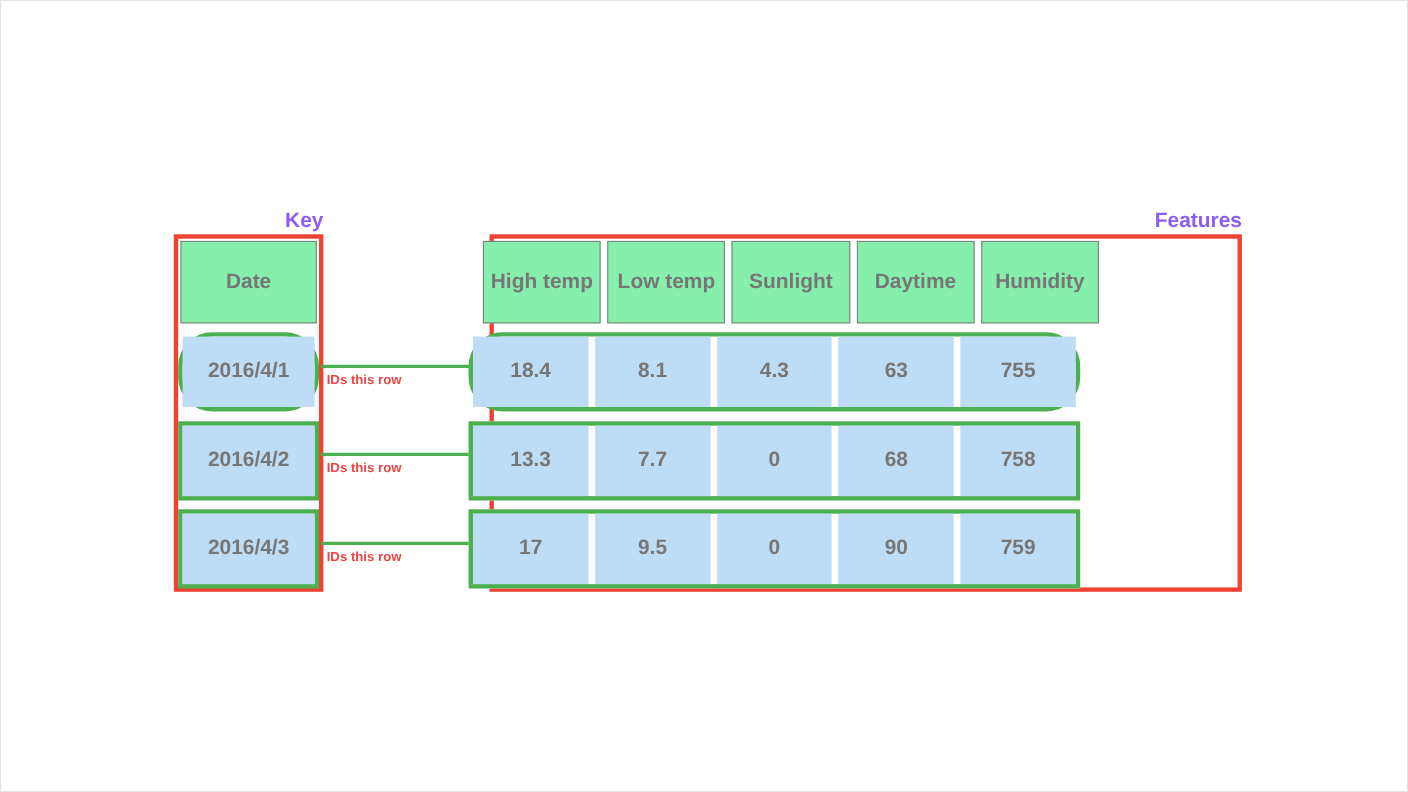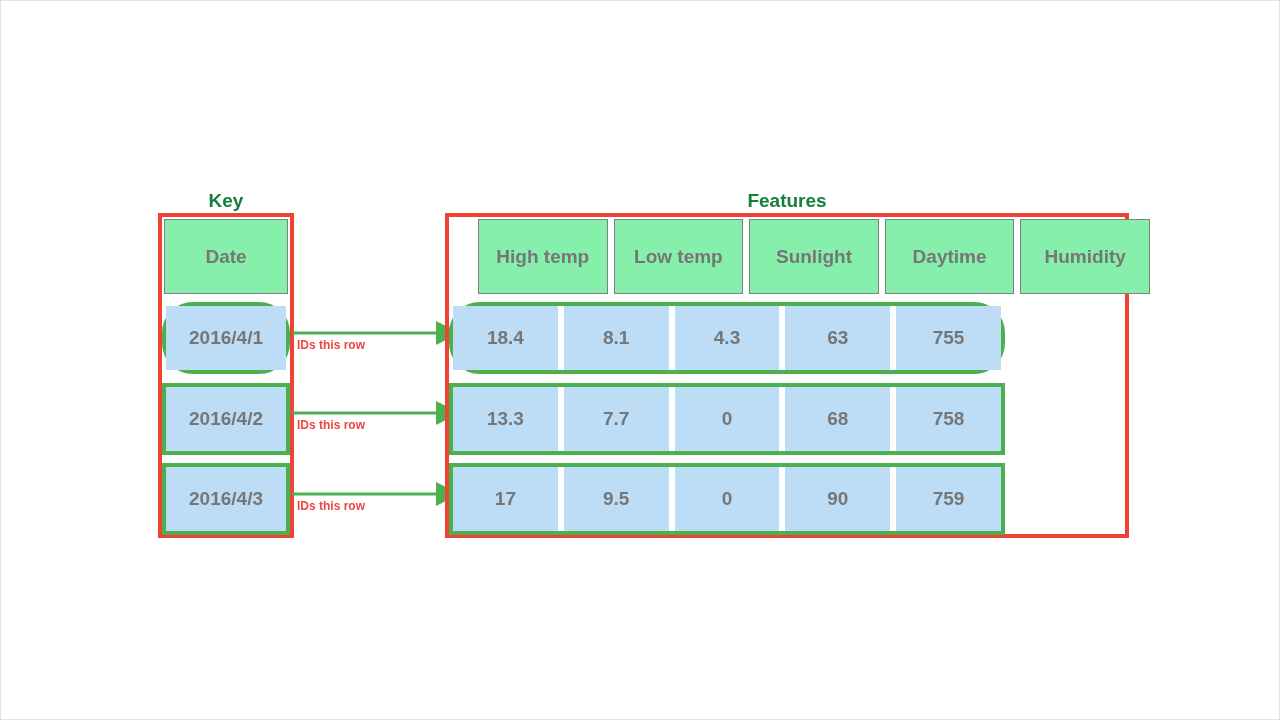--- a/index.html
+++ b/index.html
@@ -20,24 +20,24 @@
     width: 1280px;
     height: 720px;
     border: 1px solid #e3e3e3;
     box-sizing: border-box;
     background: #ffffff;
   }
 
   
   .section-title {
     position: absolute;
-    color: #15803d;
+    color: #8b5cf6;
     font-weight: bold;
     font-size: 19px;
-    text-align: center;
+    text-align: right;
     letter-spacing: 0px;
     white-space: nowrap;
   }
   #key-title   { left: 157px; top: 189px; width: 136px; }
   #feat-title  { left: 444px; top: 189px; width: 684px; }
 
   
   .red-box {
     position: absolute;
     border: 4px solid #ee4233;
@@ -48,21 +48,21 @@
   #feat-box { left: 444px;  top: 212px; width: 684px; height: 325px; }
 
   
   .hdr-row {
     position: absolute;
     display: flex;
     gap: 6px;
     height: 75px;
   }
   #key-hdr-row  { left: 163px; top: 218px; width: 124px; }
-  #feat-hdr-row { left: 477px; top: 218px; width: 672px; }
+  #feat-hdr-row { left: 438px; top: 218px; width: 560px; }
 
   .hdr-cell {
     flex: 1 1 0;
     border: 1px solid #808080;
     box-sizing: border-box;
     background: #86efac;
     display: flex;
     align-items: center;
     justify-content: center;
     color: #767676;
@@ -86,21 +86,21 @@
     background: #bcddf5;
     display: flex;
     align-items: center;
     justify-content: center;
     color: #767676;
     font-weight: bold;
     font-size: 19px;
     white-space: nowrap;
   }
   .key-row  { left: 161px; width: 128px; }
-  .feat-row { left: 448px; width: 556px; }
+  .feat-row { left: 425px; width: 556px; }
 
   .row-y0 { top: 301px; border-radius: 31px; }
   .row-y1 { top: 382px; }
   .row-y2 { top: 462px; }
 
   
   .arrow {
     position: absolute;
     left: 289px;
     width: 170px;

